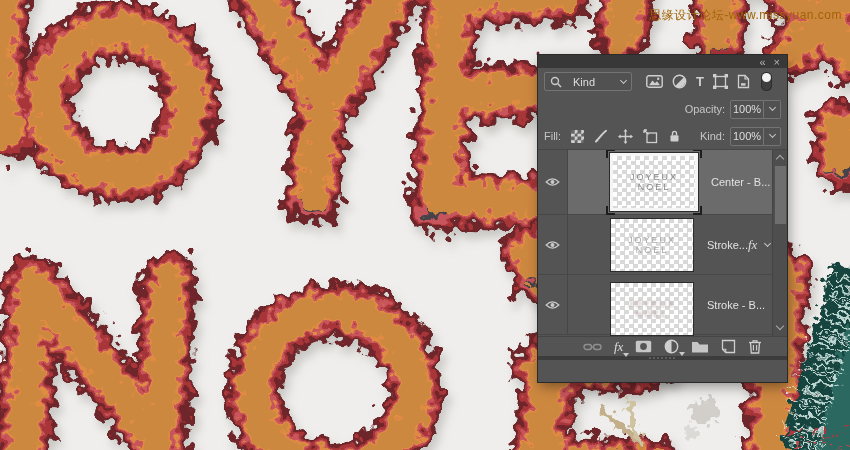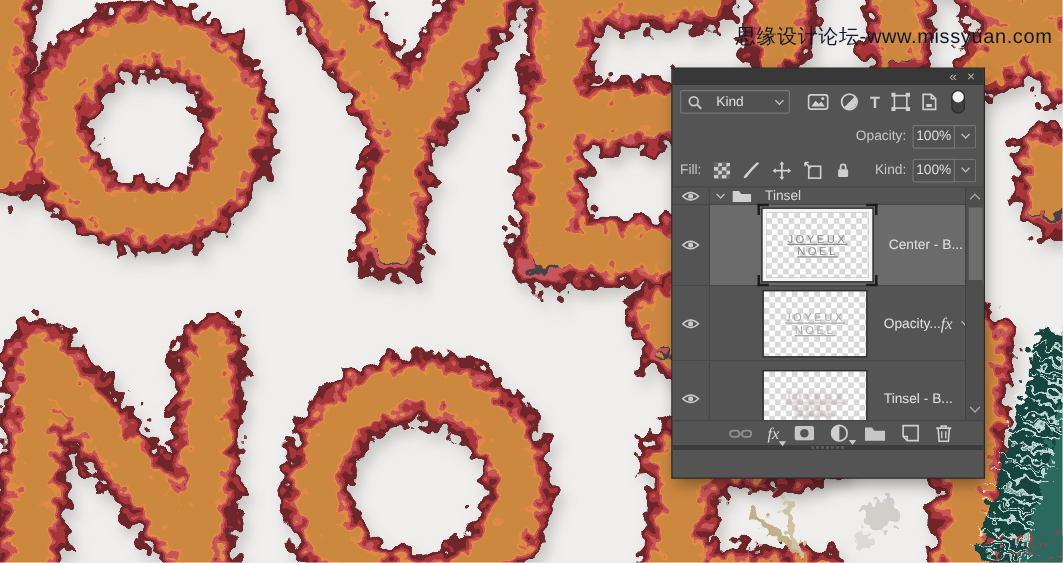--- a/index.html
+++ b/index.html
@@ -3,22 +3,22 @@
 <meta charset="utf-8">
 <style>
   * { margin:0; padding:0; box-sizing:border-box; }
   html,body { width:850px; height:450px; overflow:hidden; }
   body { position:relative; font-family:"Liberation Sans", sans-serif; background:#efeeec; }
 
   
   #art { position:absolute; left:0; top:0; width:850px; height:450px; }
 
   
-  .watermark { position:absolute; top:19px; right:8px; font-size:16px; letter-spacing:.5px;
-               color:#0f172a; z-index:30; white-space:nowrap; }
+  .watermark { position:absolute; top:7px; right:8px; font-size:12px; letter-spacing:.5px;
+               color:#a16207; z-index:30; white-space:nowrap; }
 
   
   .panel { position:absolute; left:538px; top:55px; width:249px; height:327px; z-index:20;
            background:#545454; box-shadow:0 0 0 1px #2a2a2a, 2px 5px 12px rgba(0,0,0,.38);
            color:#dedede; font-size:11px; }
   .titlebar { height:13px; background:#383838; display:flex; justify-content:flex-end; align-items:center;
               gap:8px; padding-right:7px; }
   .titlebar .glyph { color:#b5b5b5; font-size:11px; line-height:10px; cursor:default; }
   .tabbar { height:22px; background:#464646; display:flex; align-items:stretch; position:relative;
             border-bottom:1px solid #404040; }
@@ -74,21 +74,21 @@
   .thumbwrap { position:relative; flex:none; }
   .thumb { width:84px; height:54px; border:1px solid #2b2b2b;
            background:conic-gradient(#d8d8d8 25%, #fff 0 50%, #d8d8d8 0 75%, #fff 0);
            background-size:9px 9px; display:flex; flex-direction:column; align-items:center; justify-content:center; }
   .thumbwrap.sel .thumb { border:3px solid #f5f5f5; outline:1px solid #2b2b2b; width:88px; height:58px; }
   .corner { position:absolute; width:9px; height:9px; z-index:2; }
   .c-tl { left:-4px; top:-4px;  border-left:2px solid #1d1d1d; border-top:2px solid #1d1d1d; }
   .c-tr { right:-4px; top:-4px; border-right:2px solid #1d1d1d; border-top:2px solid #1d1d1d; }
   .c-bl { left:-4px; bottom:-4px; border-left:2px solid #1d1d1d; border-bottom:2px solid #1d1d1d; }
   .c-br { right:-4px; bottom:-4px; border-right:2px solid #1d1d1d; border-bottom:2px solid #1d1d1d; }
-  .thumbtxt { font-size:9px; line-height:10px; letter-spacing:2px; color:#8a8a8a; text-align:left;text-decoration:underline; }
+  .thumbtxt { font-size:9px; line-height:10px; letter-spacing:2px; color:#8a8a8a; text-align:left; }
   .r2 .thumbtxt { color:#a9a9a9; filter:blur(.4px); }
   .r3 .thumbtxt { color:#b59e9e; filter:blur(.8px); }
   .fxgroup { margin-left:auto; margin-right:22px; display:flex; align-items:center; gap:8px; }
   .fx-text { font-family:"Liberation Serif", serif; font-style:italic; font-size:13px; color:#dcdcdc; }
 
   .scrollbar { position:absolute; right:0; top:0; width:15px; height:186px; background:#4e4e4e;
                border-left:1px solid #434343; z-index:3; }
   .sb-thumb { position:absolute; left:2px; top:16px; width:11px; height:58px; background:#6e6e6e; }
   .sb-up, .sb-down { position:absolute; left:4px; width:6px; height:6px; border-right:1.5px solid #ababab;
                border-bottom:1.5px solid #ababab; }
@@ -242,35 +242,20 @@
     <span class="label">Kind:</span>
     <span style="width:5px"></span>
     <div class="valbox">100%</div>
     <div class="valchev">
         <span class="chev"></span>
       </div>
   </div>
 
   <div class="list">
 
-    <div class="lrow group-row">
-      <div class="eyecol">
-        <svg width="15" height="10" viewBox="0 0 16 11">
-            <path d="M1,5.5 Q8,-1.2 15,5.5 Q8,12.2 1,5.5 Z" fill="none" stroke="#c9c9c9" stroke-width="1.3"></path>
-            <circle cx="8" cy="5.5" r="2.2" fill="#c9c9c9"></circle>
-          </svg>
-      </div>
-      <div class="rowbody">
-        <span class="chev"></span>
-        <svg width="17" height="11" viewBox="0 0 18 12">
-          <path d="M1,2 h5.5 l2,2.5 H17 v7 H1 z" fill="#cfcfcf"></path>
-        </svg>
-        <span class="gname">Tinsel</span>
-      </div>
-    </div>
 
     <div class="lrow layer-row selected">
       <div class="eyecol">
         <svg width="15" height="10" viewBox="0 0 16 11">
             <path d="M1,5.5 Q8,-1.2 15,5.5 Q8,12.2 1,5.5 Z" fill="none" stroke="#c9c9c9" stroke-width="1.3"></path>
             <circle cx="8" cy="5.5" r="2.2" fill="#c9c9c9"></circle>
           </svg>
       </div>
       <div class="rowbody">
         <span class="indent"></span>
@@ -296,21 +281,21 @@
           </svg>
       </div>
       <div class="rowbody">
         <span class="indent"></span>
         <div class="thumbwrap">
           <div class="thumb">
             <span class="thumbtxt">JOYEUX</span>
             <span class="thumbtxt">NOEL</span>
           </div>
         </div>
-        <span class="lname">Opacity...</span>
+        <span class="lname">Stroke...</span>
         <span class="fxgroup">
           <span class="fx-text">fx</span>
           <span class="chev"></span>
         </span>
       </div>
     </div>
 
     <div class="lrow layer-row r3">
       <div class="eyecol">
         <svg width="15" height="10" viewBox="0 0 16 11">
@@ -319,21 +304,21 @@
           </svg>
       </div>
       <div class="rowbody">
         <span class="indent"></span>
         <div class="thumbwrap" style="margin-top:8px">
           <div class="thumb">
             <span class="thumbtxt">JOYEUX</span>
             <span class="thumbtxt">NOEL</span>
           </div>
         </div>
-        <span class="lname">Tinsel - B...</span>
+        <span class="lname">Stroke - B...</span>
       </div>
     </div>
 
     <div class="scrollbar">
       <span class="sb-up"></span>
       <span class="sb-thumb"></span>
       <span class="sb-down"></span>
     </div>
   </div>
 

